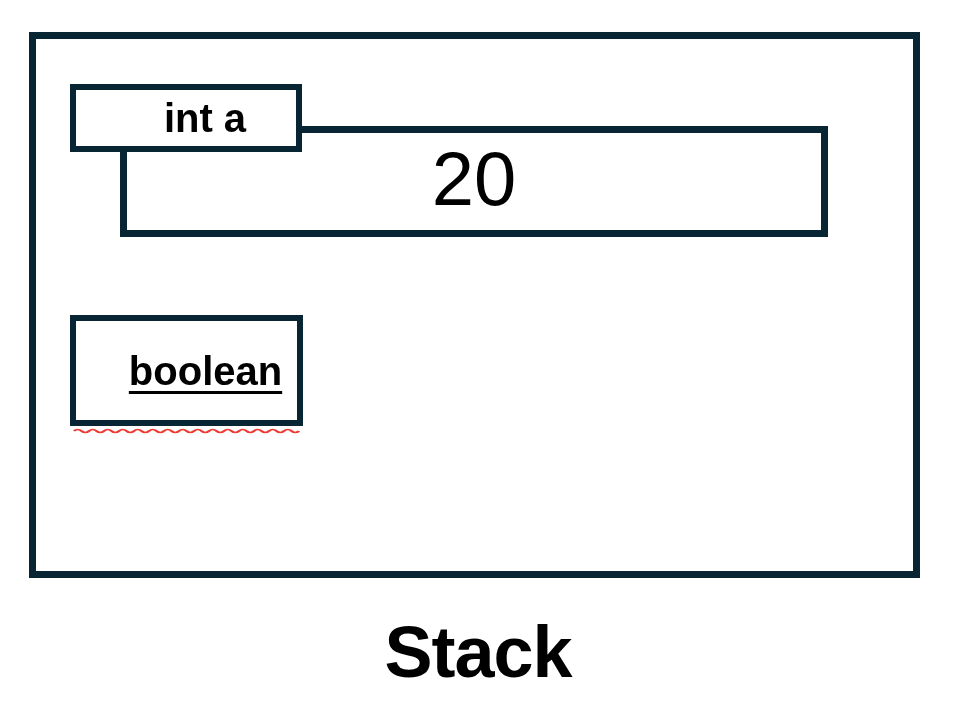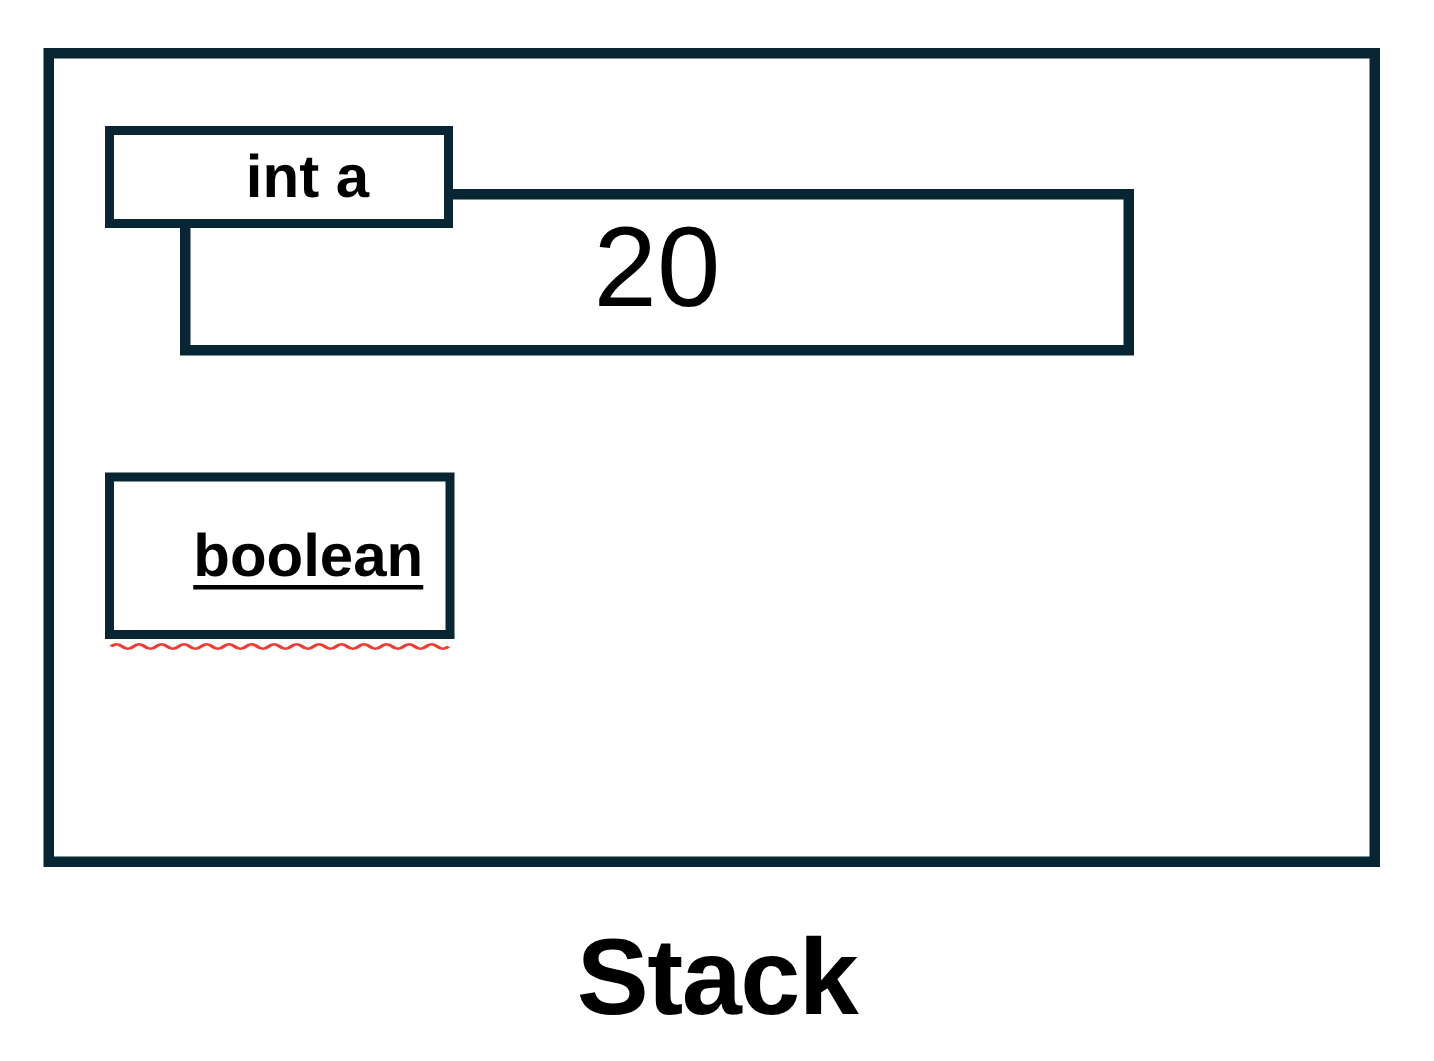--- a/index.html
+++ b/index.html
@@ -23,21 +23,21 @@
   .value-box {
     position: absolute;
     border: 7px solid #072533;
     box-sizing: border-box;
     background: #ffffff;
     display: flex;
     align-items: center;
     justify-content: center;
     z-index: 1;
   }
-  .value-box-1 { left: 120px; top: 126px; width: 636px; height: 111px; }
+  .value-box-1 { left: 120px; top: 126px; width: 708px; height: 111px; }
   .value-box-2 { left: 123px; top: 377px; width: 707px; height: 110px; }
   .value-text {
     font-size: 76px;
     font-weight: 300;
     letter-spacing: 0px;
     line-height: 1;
     padding-bottom: 6px;
   }
   .label-box {
     position: absolute;

